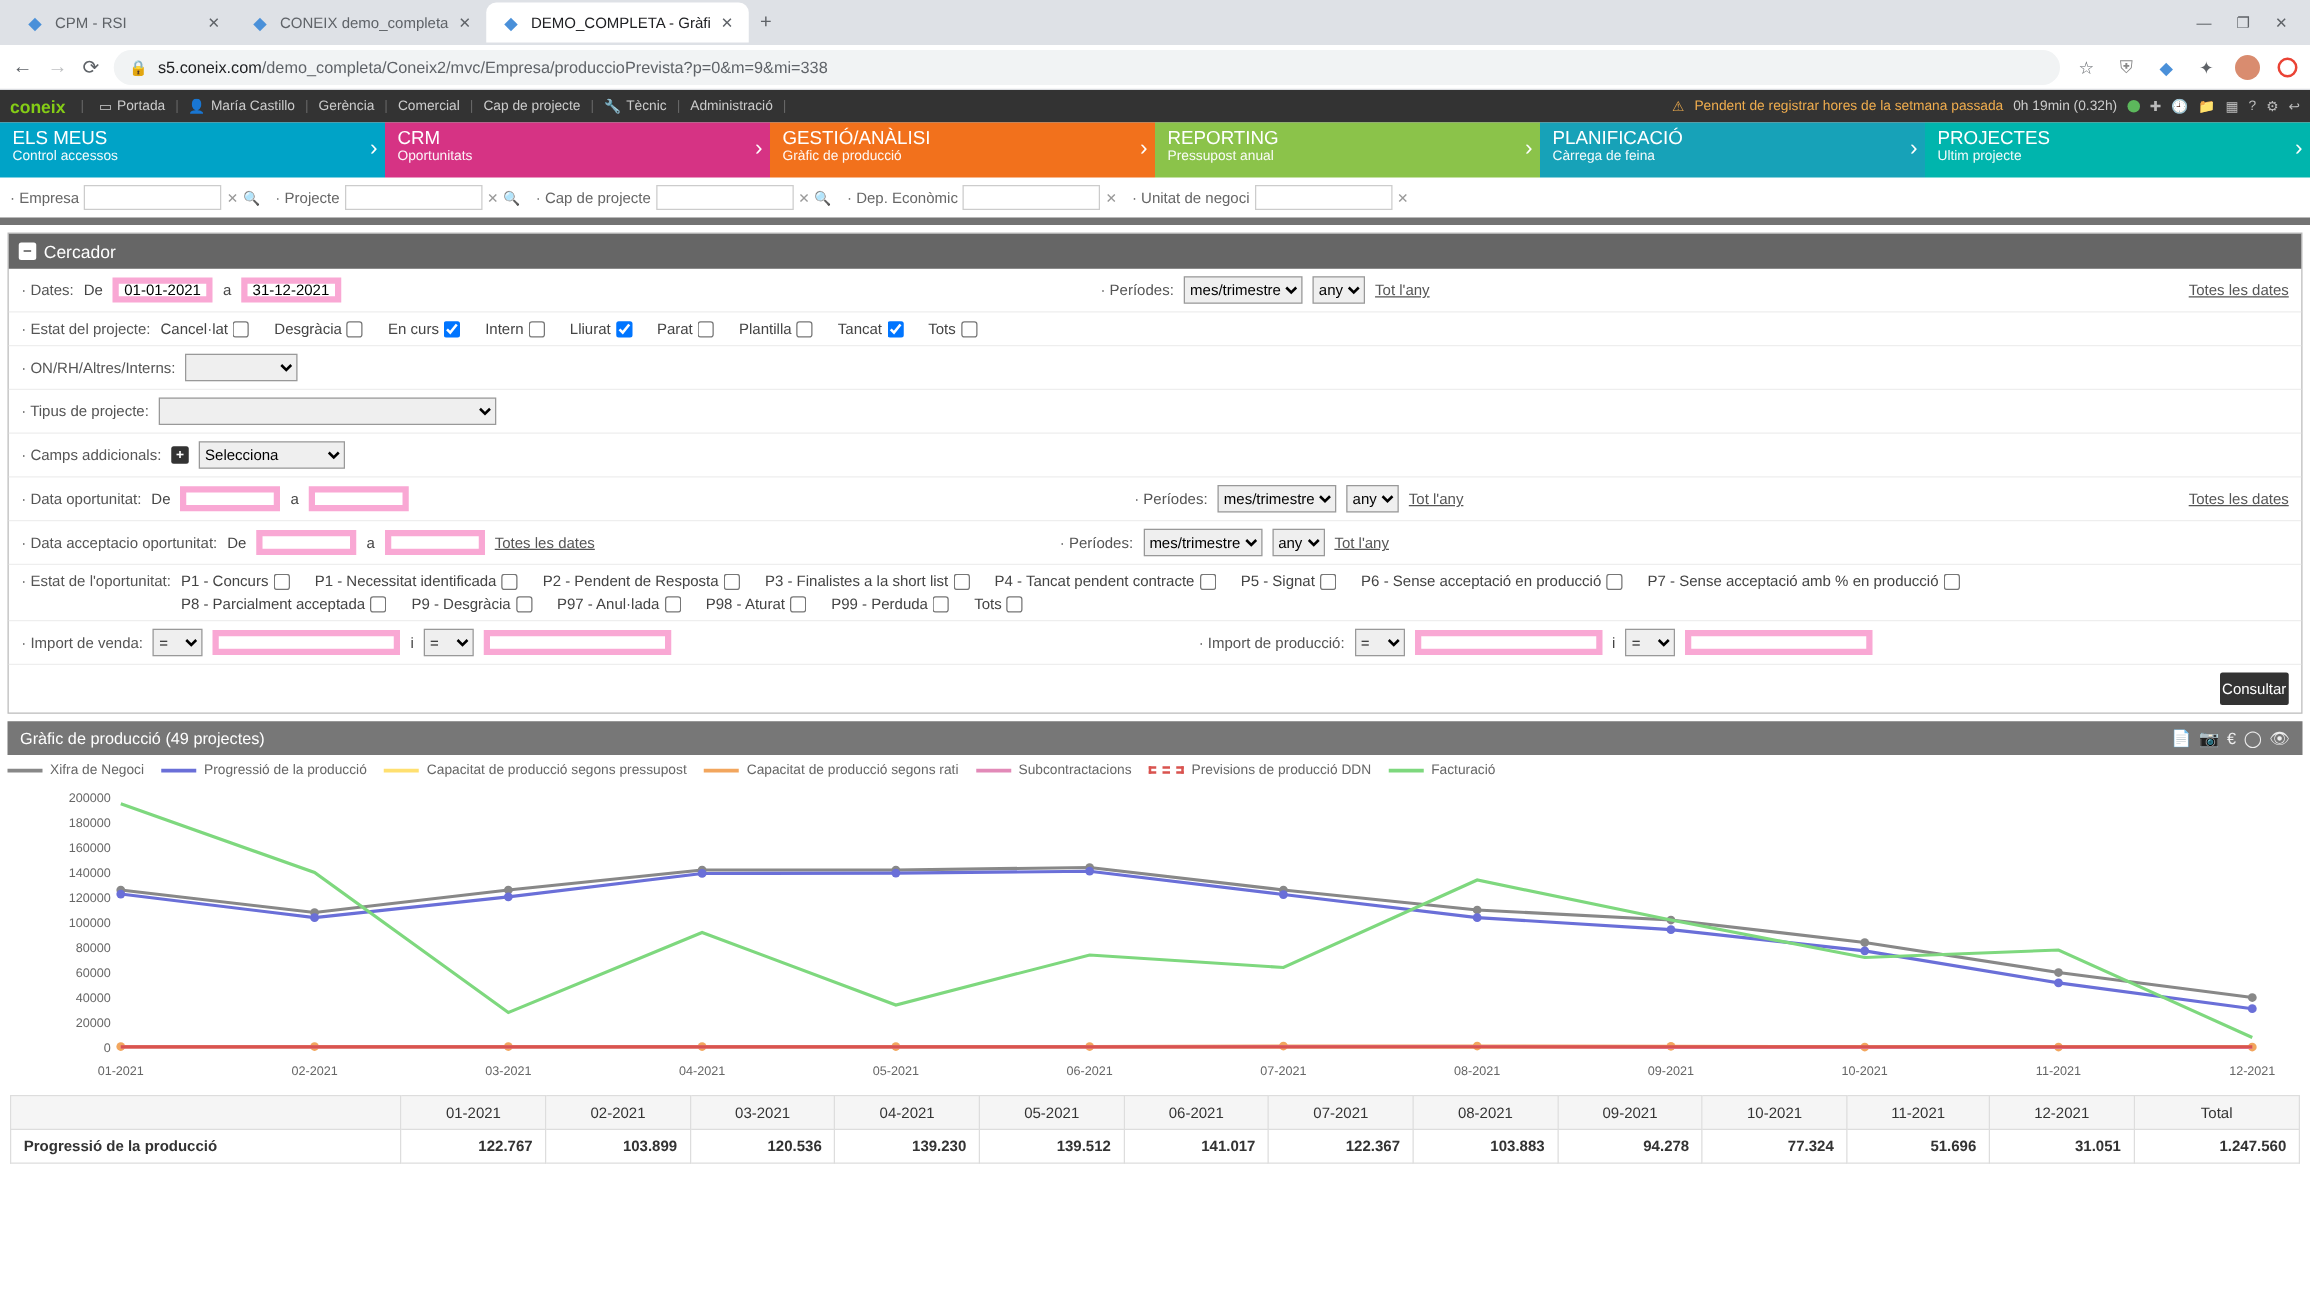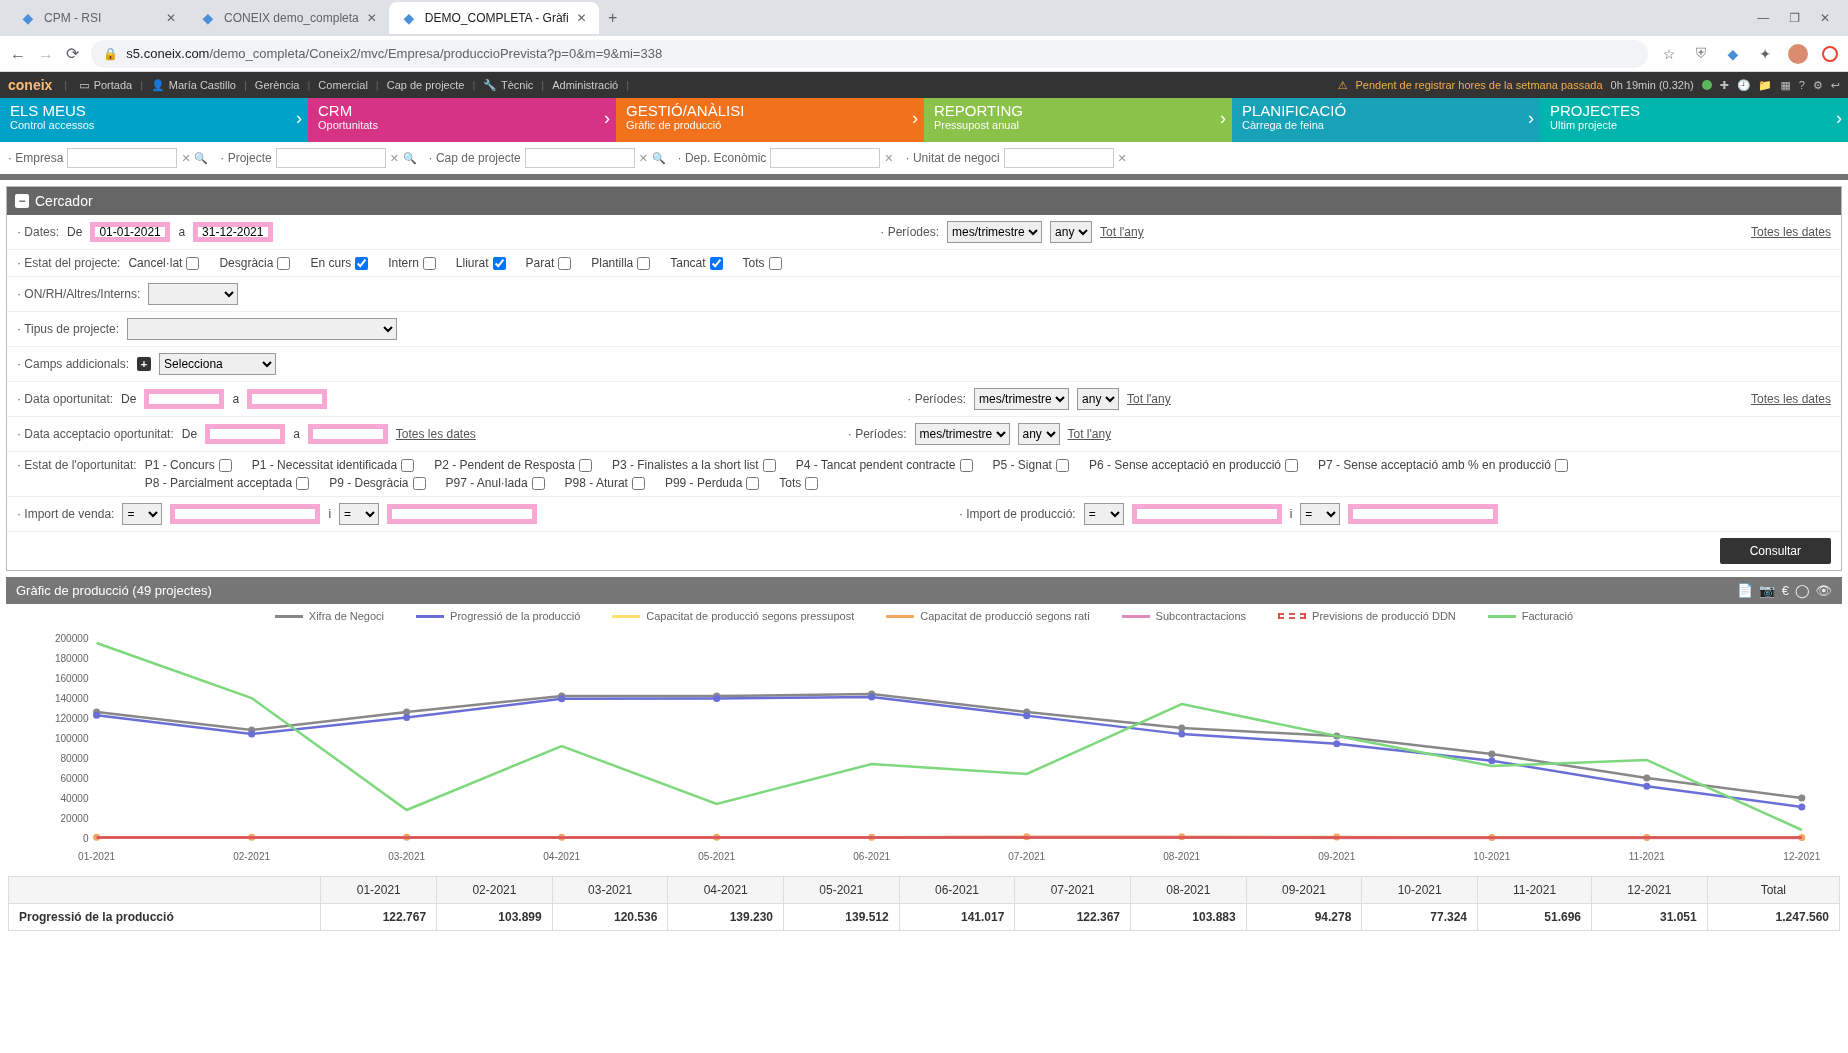--- a/index.html
+++ b/index.html
@@ -21,21 +21,21 @@
 .url-box .lock { color: #5f6368; }
 .url-text { color: #5f6368; font-size: 13px; }
 .url-text .domain { color: #202124; }
 .ext-icons { display: flex; gap: 14px; align-items: center; }
 .ext-ico { width: 18px; height: 18px; display: inline-flex; align-items: center; justify-content: center; font-size: 14px; }
 .avatar { width: 20px; height: 20px; border-radius: 50%; background: #d98c6f; }
 .red-circle { width: 16px; height: 16px; border: 2px solid #ea4335; border-radius: 50%; }
 
 
 .app-topbar { background: #333; color: #ccc; display: flex; align-items: center; height: 26px; padding: 0 8px; font-size: 11px; gap: 4px; }
-.brand { color: #fdba74; font-weight: bold; font-size: 14px; margin-right: 6px; }
+.brand { color: #84cc16; font-weight: bold; font-size: 14px; margin-right: 6px; }
 .topbar-sep { color: #666; margin: 0 2px; }
 .topbar-item { display: flex; align-items: center; gap: 4px; padding: 0 6px; cursor: pointer; }
 .topbar-right { margin-left: auto; display: flex; align-items: center; gap: 8px; }
 .warn { color: #f0ad4e; }
 .warn-tri { color: #f0ad4e; }
 .green-dot { width: 10px; height: 10px; background: #5cb85c; border-radius: 50%; display: inline-block; }
 .top-ico { color: #bbb; cursor: pointer; }
 
 
 .nav-row { display: flex; height: 44px; }
@@ -63,26 +63,26 @@
 .form-block { display: flex; flex-direction: column; }
 .form-row { display: flex; align-items: center; padding: 6px 10px; border-bottom: 1px solid #eee; gap: 8px; font-size: 12px; color: #444; flex-wrap: wrap;}
 .form-row .lbl { color: #555; }
 .form-row input[type=text] { border: 5px solid #f9a8d4; height: 20px; padding: 0 4px; font-size: 12px;}
 .form-row select { border: 1px solid #999; height: 22px; font-size: 12px; background: #efefef;}
 .chk { display: inline-flex; align-items: center; gap: 4px; margin-right: 12px; }
 .link-u { color: #555; text-decoration: underline; cursor: pointer; }
 .spacer { flex: 1; }
 .plus-btn { background: #333; color: #fff; width: 14px; height: 14px; display: inline-flex; align-items: center; justify-content: center; border-radius: 2px; font-size: 11px; font-weight: bold;}
 .consult-bar { display: flex; justify-content: flex-end; padding: 6px 10px; }
-.btn-dark { background: #333; color: #fff; border: none; padding: 6px 30px; border-radius: 2px; cursor: pointer; font-size: 12px;}
+.btn-dark { background: #333; color: #fff; border: none; padding: 6px 2px; border-radius: 2px; cursor: pointer; font-size: 12px;}
 
 
 .chart-hd { background: #777; color: #fff; padding: 6px 10px; display: flex; align-items: center; font-size: 13px; }
 .chart-hd .icons { margin-left: auto; display: flex; gap: 6px; color: #eee; font-size: 13px;}
-.legend-row { display: flex; justify-content: center; gap: 32px; padding: 6px 0; font-size: 11px; color: #666; flex-wrap: wrap;}
+.legend-row { display: flex; justify-content: flex-start; gap: 14px; padding: 6px 0; font-size: 11px; color: #666; flex-wrap: wrap;}
 .legend-item { display: flex; align-items: center; gap: 6px; }
 .swatch { width: 28px; height: 3px; display: inline-block; }
 .chart-area { position: relative; height: 240px; margin: 0 20px; }
 .chart-svg { width: 100%; height: 100%; }
 
 .data-table { width: calc(100% - 16px); margin: 8px; border-collapse: collapse; font-size: 12px; }
 .data-table th, .data-table td { border: 1px solid #ddd; padding: 6px 10px; text-align: right; }
 .data-table th { background: #f5f5f5; font-weight: normal; text-align: center;}
 .data-table td.rowlbl { text-align: left; }
 .data-table tr.bold td { font-weight: bold; }

